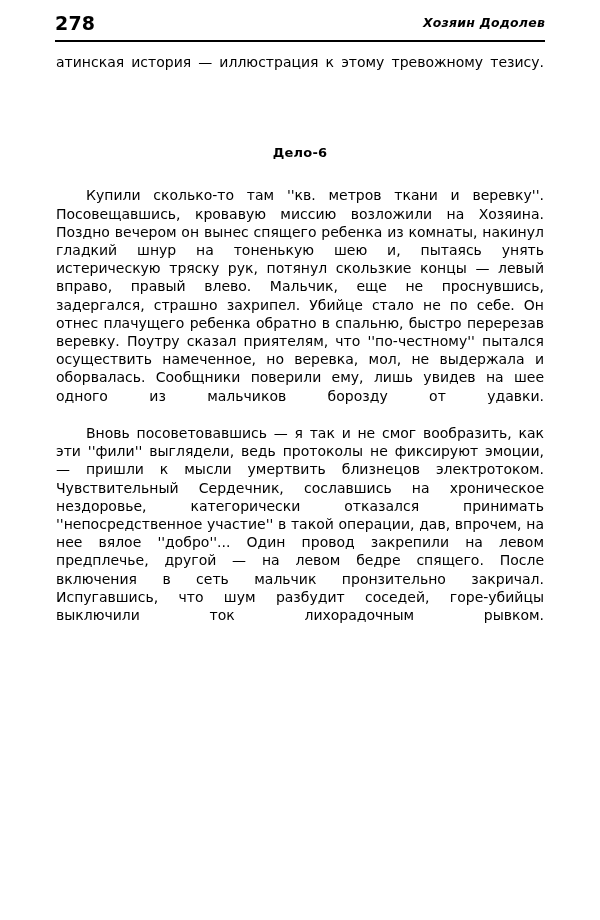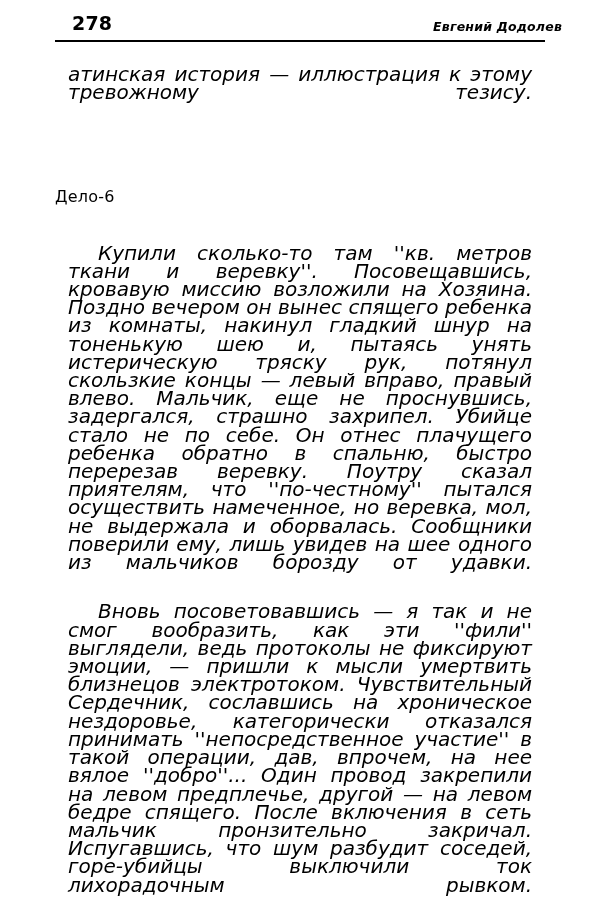--- a/index.html
+++ b/index.html
@@ -16,25 +16,25 @@
     background: #ffffff;
     overflow: hidden;
     font-family: "DejaVu Sans", "Liberation Sans", sans-serif;
     color: #000000;
     -webkit-font-smoothing: none;
   }
 
   
   .running-head {
     position: absolute;
-    left: 72px;
+    left: 55px;
     top: 14px;
     width: 490px;
     display: flex;
-    align-items: flex-end;
+    align-items: center;
     justify-content: space-between;
   }
 
   .folio {
     font-size: 19px;
     font-weight: bold;
     letter-spacing: 0.2px;
     line-height: 1;
   }
 
@@ -57,61 +57,61 @@
 
   
   .text-block {
     position: absolute;
     left: 55px;
     top: 52px;
     width: 490px;
   }
 
   p.para {
-    margin: 13px;
-    font-size: 20px;
+    margin: 1px;
+    font-size: 14px;
     line-height: 18.2px;
     text-align: justify;
     text-justify: inter-word;
     word-spacing: 0.1px;
     hyphens: manual;
-    font-style: italic;
   }
 
   p.indent {
     text-indent: 30px;
   }
 
   
   p.para::after {
     content: "";
     display: inline-block;
     width: 100%;
   }
 
   h2.section-title {
     margin: 0;
-    font-size: 16px;
-    font-weight: normal;
+    font-size: 13px;
+    font-weight: bold;
+    text-align: center;
     line-height: 1;
     letter-spacing: 0.2px;
   }
 
   .gap-before-delo  { height: 56px; }
   .gap-after-delo   { height: 26px; }
   .gap-before-rem   { height: 78px; }
 </style>
 </head>
 <body>
 
 <div class="page">
 
   <div class="running-head">
     <span class="folio">278</span>
-    <span class="author">Евгений Додолев</span>
+    <span class="author">Хозяин Додолев</span>
   </div>
   <div class="head-rule"></div>
 
   <div class="text-block">
 
     <p class="para">атинская история — иллюстрация к этому тревожному тезису.</p>
 
     <div class="gap-before-delo"></div>
     <h2 class="section-title">Дело-6</h2>
     <div class="gap-after-delo"></div>

